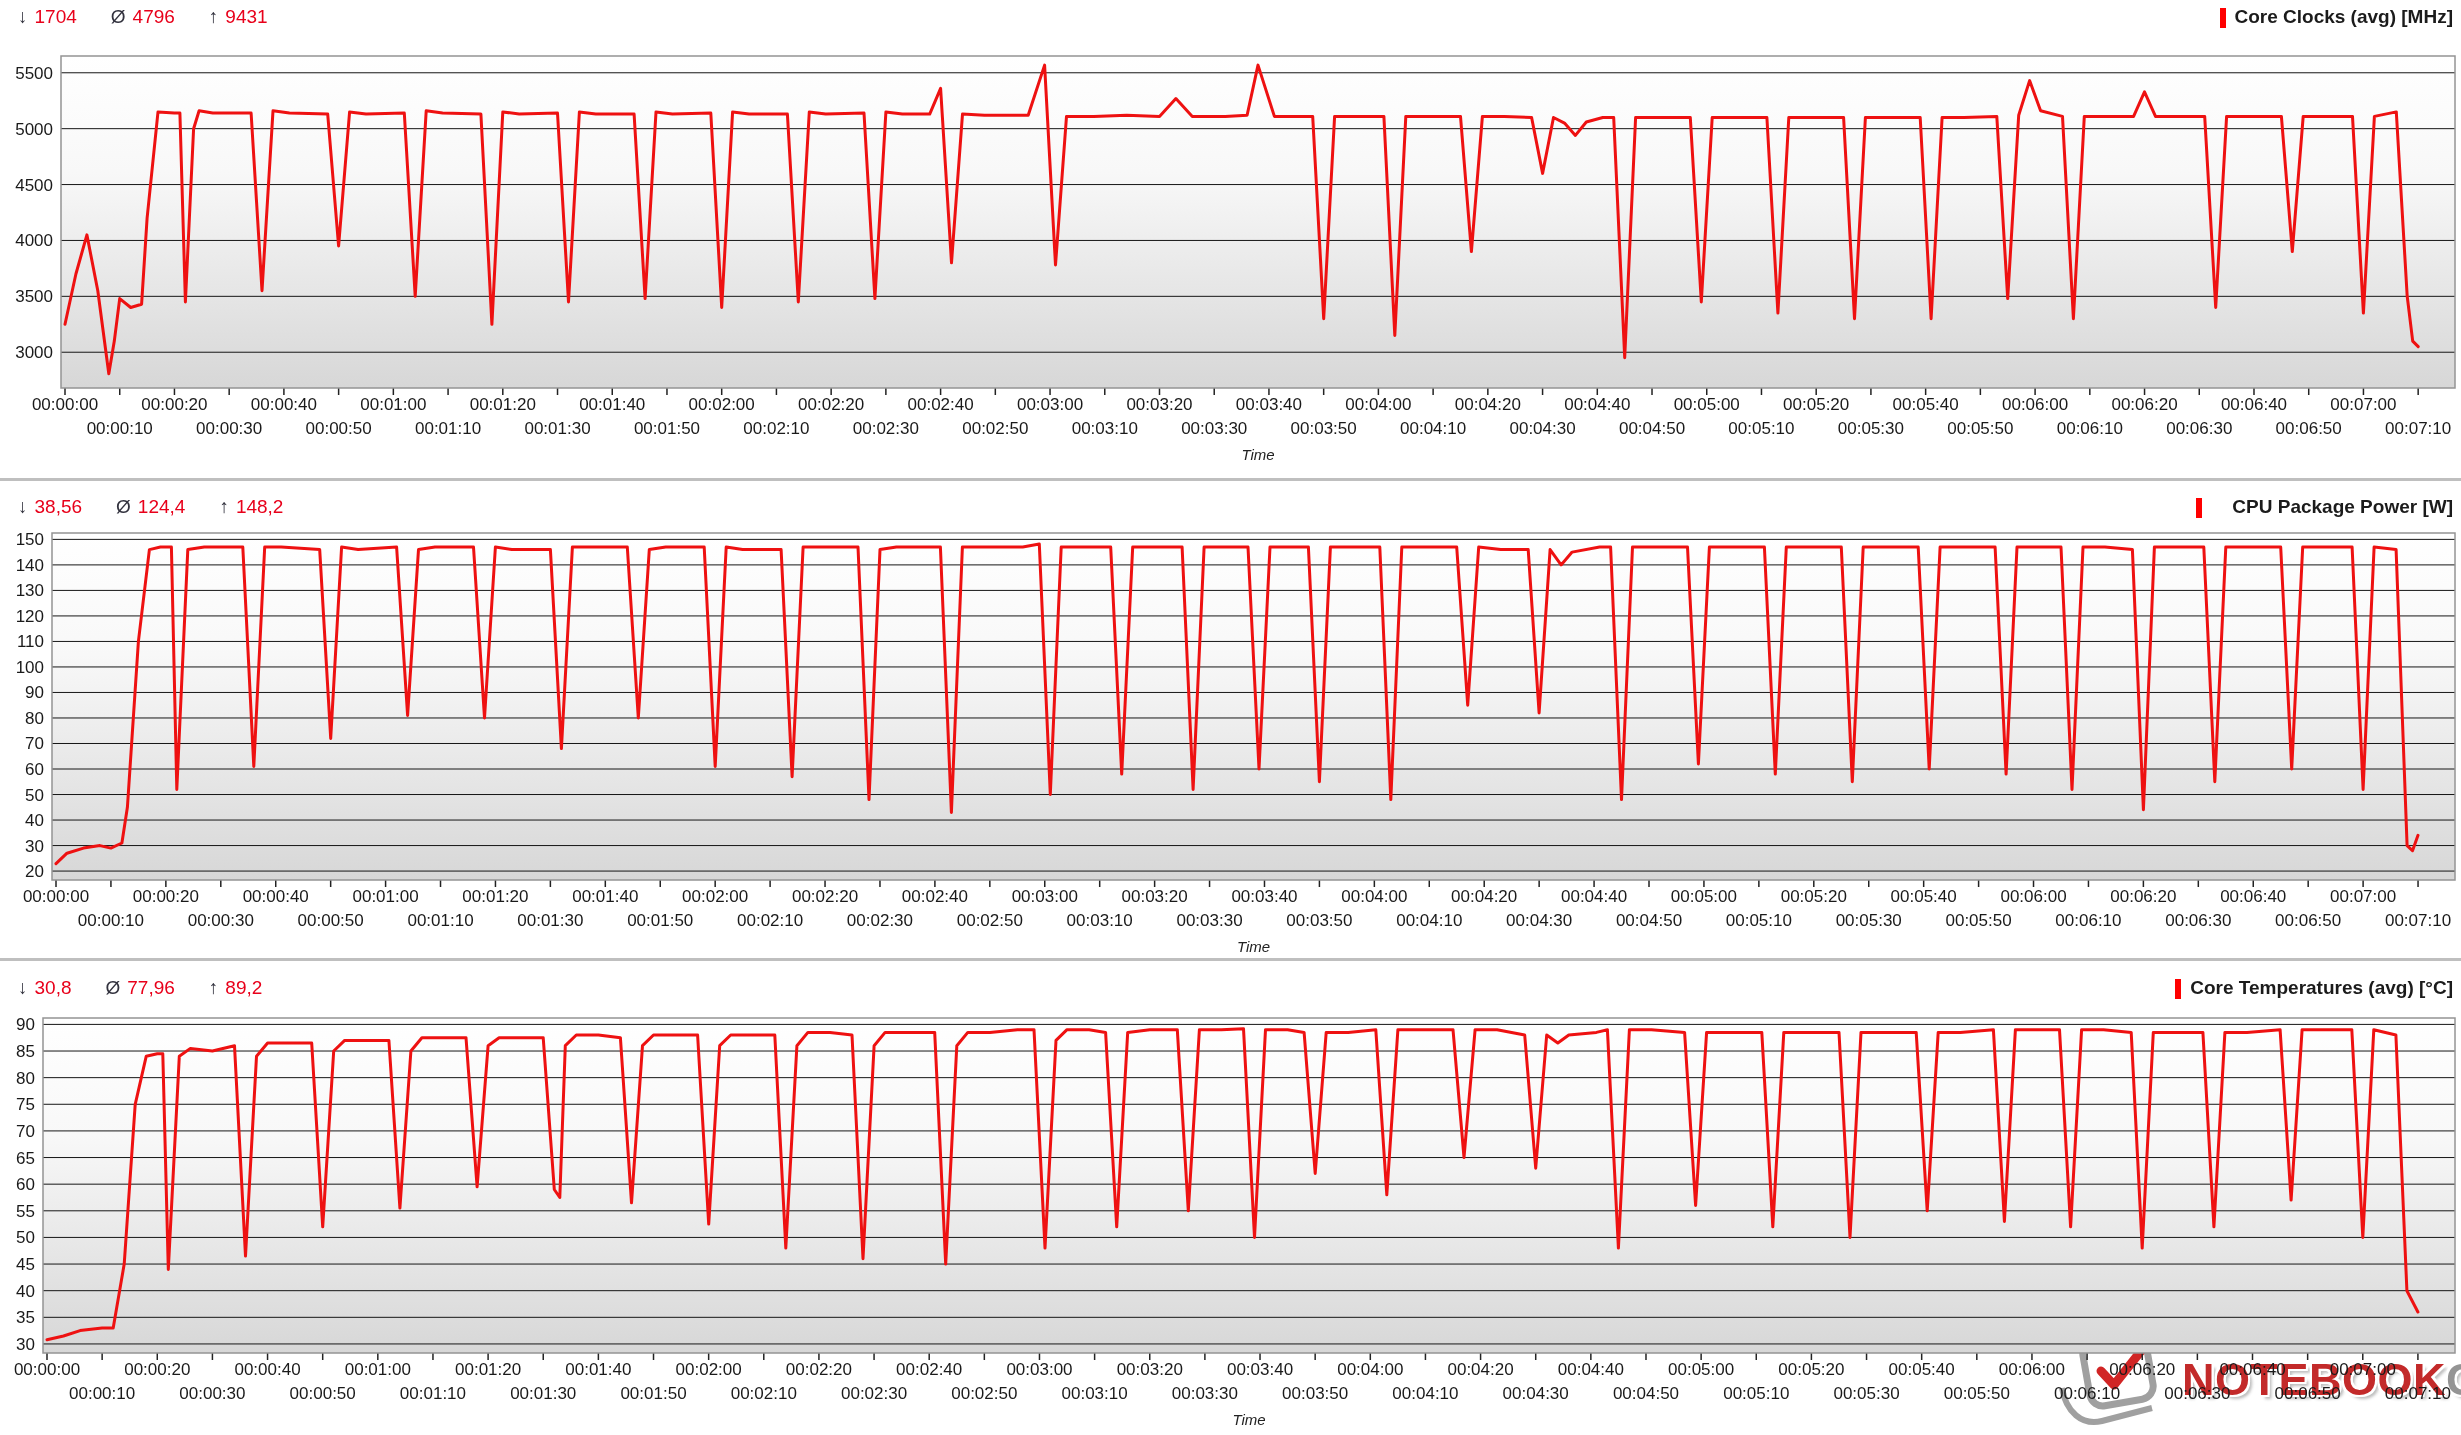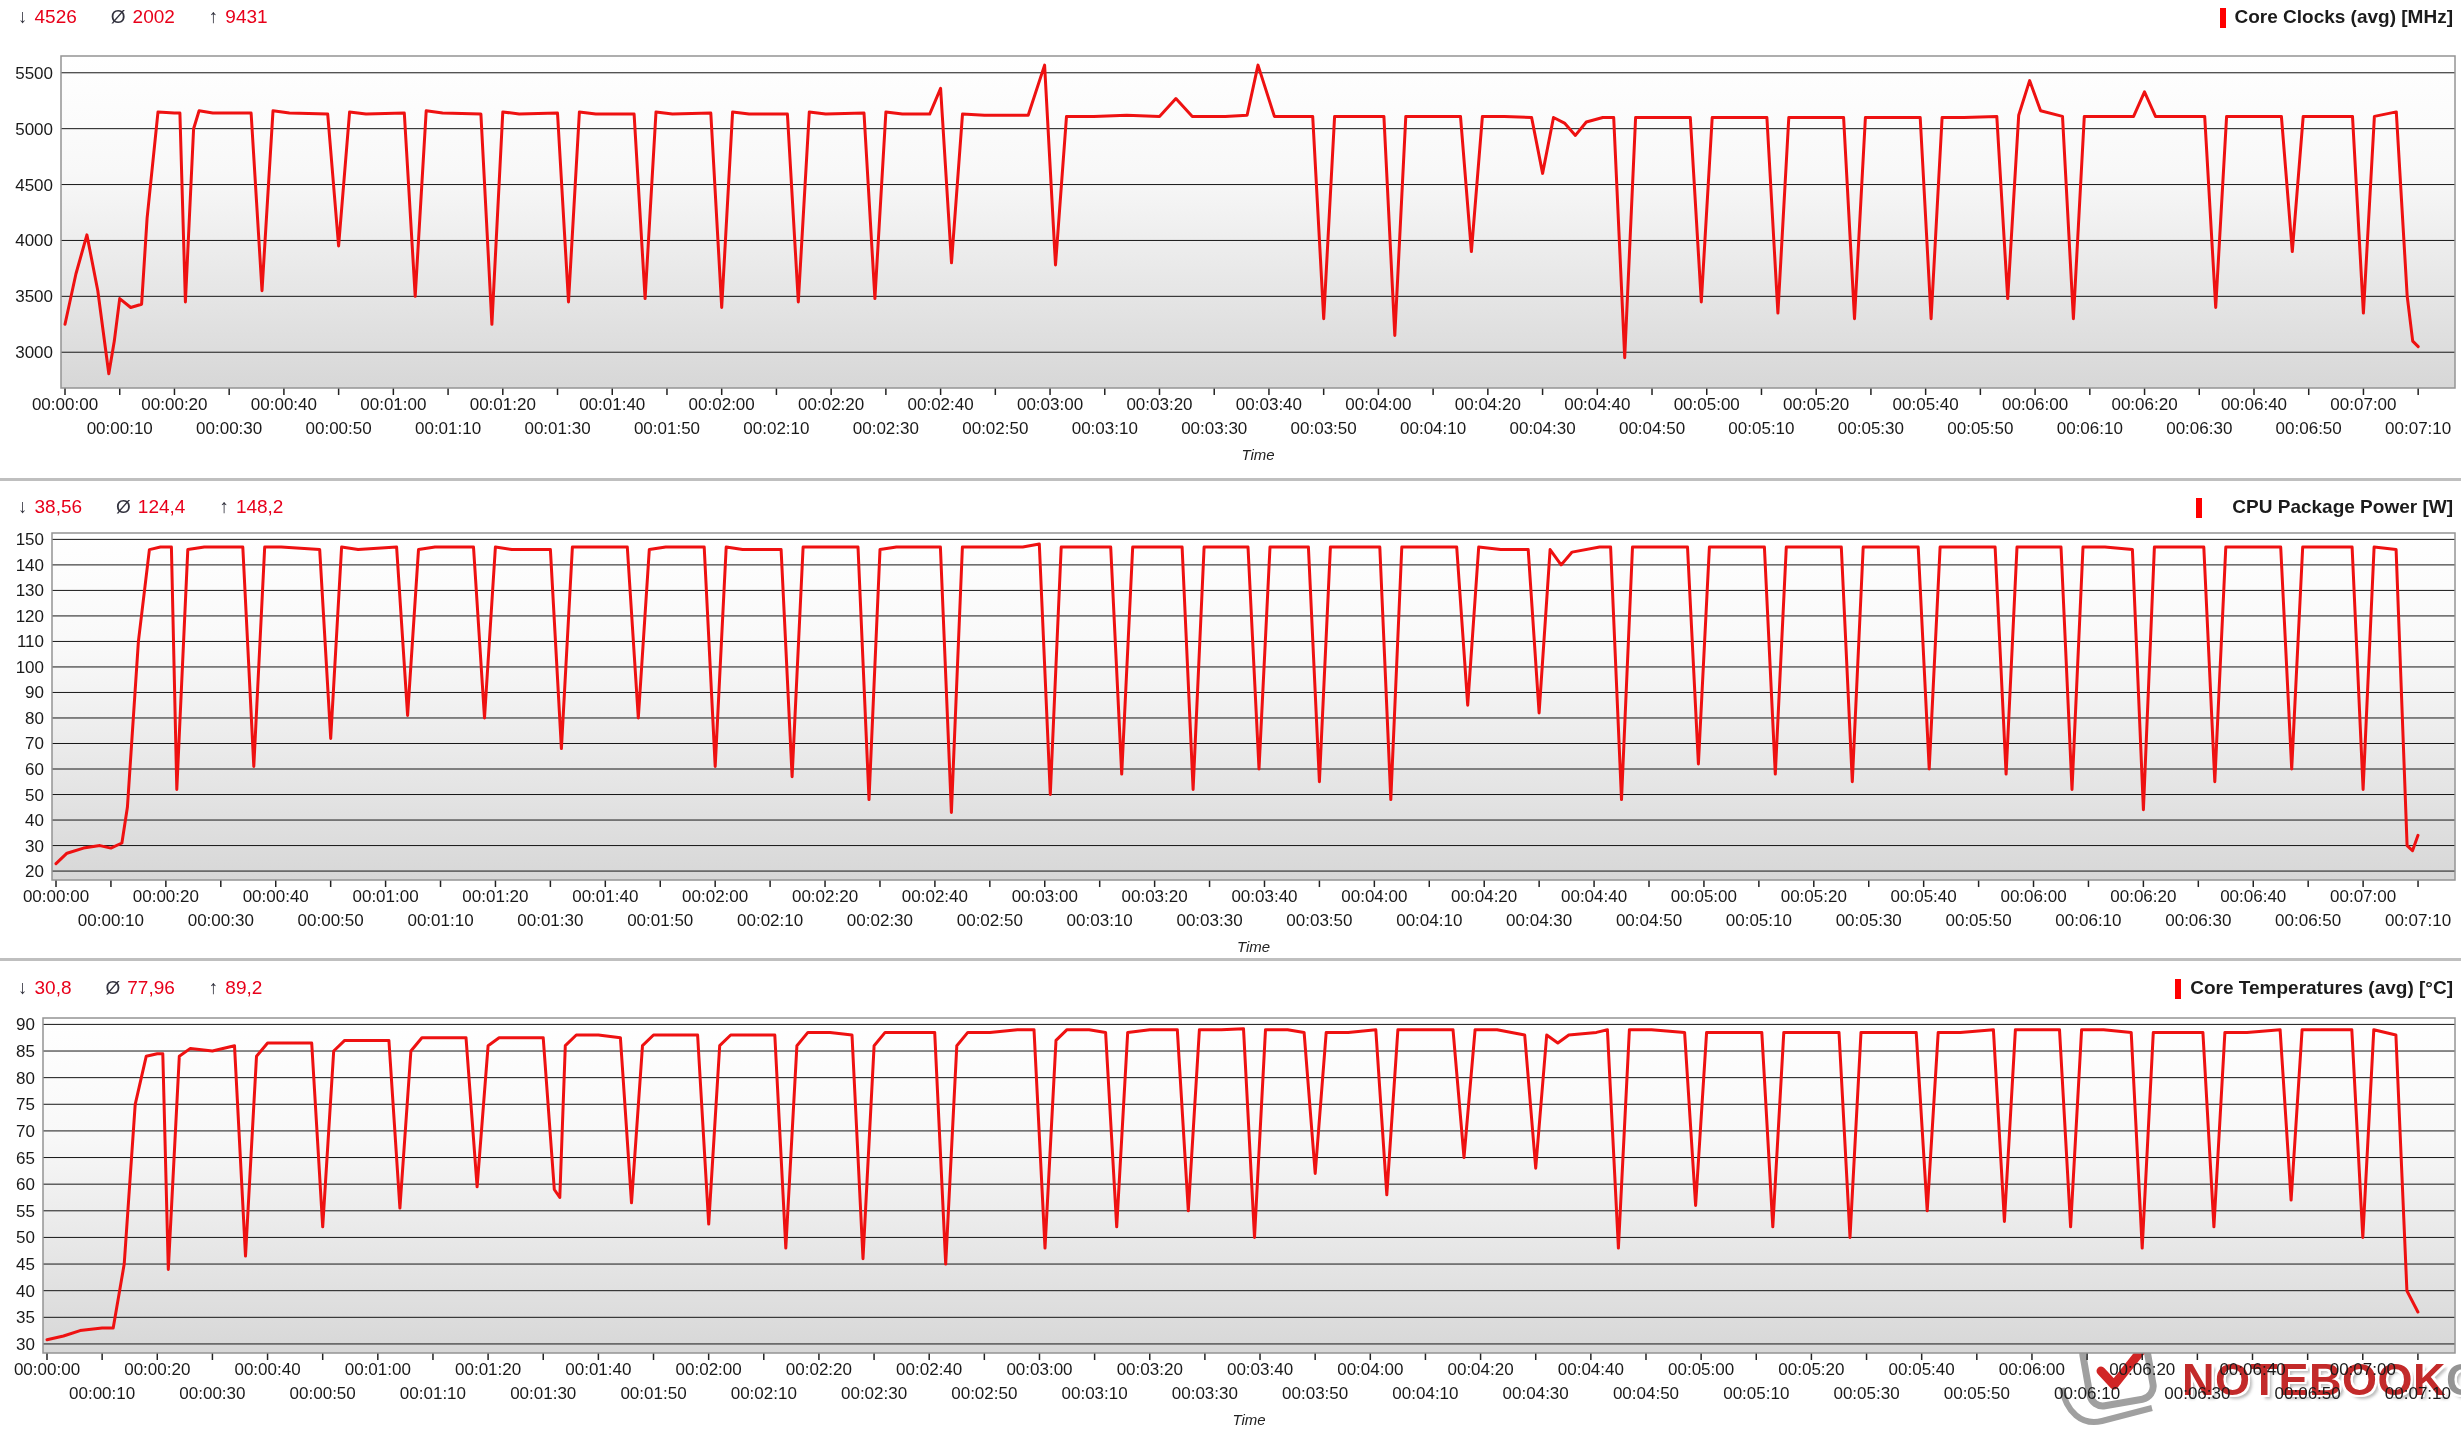--- a/index.html
+++ b/index.html
@@ -26,25 +26,25 @@
   .wm-notebook{color:#c01f1f;margin-left:10px;}
   .wm-check{color:#8f8f8f;}
 </style>
 </head>
 <body>
 
 <section class="panel" id="panel-0" style="top:0;height:478px;">
   <div class="stats" style="top:6px;">
     <span class="stat">
         <span class="glyph">↓</span>
-        <span class="val">4526</span>
+        <span class="val">1704</span>
       </span>
     <span class="stat">
         <span class="glyph">Ø</span>
-        <span class="val">2002</span>
+        <span class="val">4796</span>
       </span>
     <span class="stat">
         <span class="glyph">↑</span>
         <span class="val">9431</span>
       </span>
   </div>
   <div class="chart-title" style="top:6px;">
     <span class="titlebar"></span>
     <span>Core Clocks (avg) [MHz]</span>
   </div>

